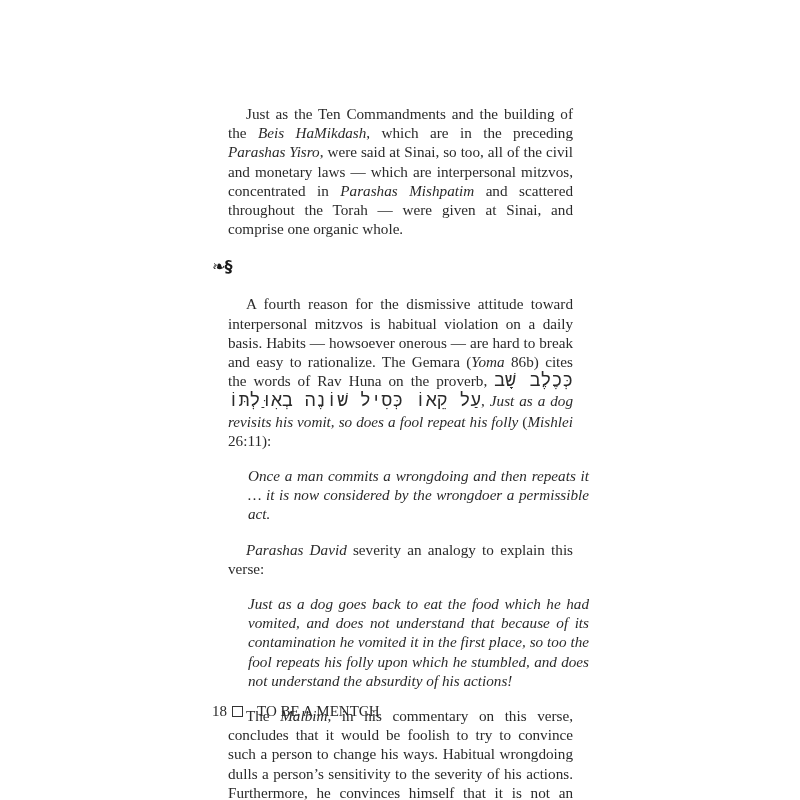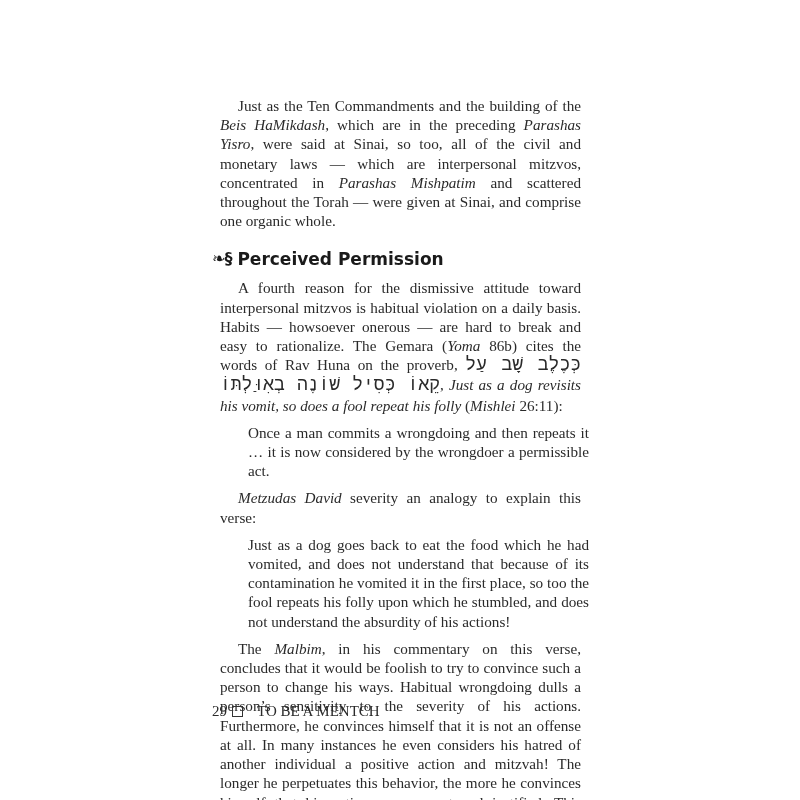--- a/index.html
+++ b/index.html
@@ -4,61 +4,60 @@
 <style>
   html, body { margin: 0; padding: 0; }
   body {
     width: 800px; height: 800px; background: #ffffff; position: relative; overflow: hidden;
     font-family: "Liberation Serif", "DejaVu Serif", serif; color: #2a2a2a;
   }
   .page {
     position: absolute; left: 212px; top: 88px; width: 377px;
     font-size: 15.2px; line-height: 19.2px;
   }
-  p { margin: 8px; text-align: justify; text-align-last: auto; }
+  p { margin: 16px; text-align: justify; text-align-last: auto; }
   .indent { text-indent: 18px; }
   .heading {
     margin-top: 18px; margin-bottom: 6px;
     font-family: "DejaVu Sans", "Liberation Sans", sans-serif;
     font-weight: bold; font-size: 17px; line-height: 22px; color: #1a1a1a;
     display: flex; align-items: center;
   }
   .heading .ornament { font-weight: bold; margin-right: 6px; font-size: 16px; letter-spacing: -1px; }
-  .quote { margin: 7px 0 7px 36px; text-align: justify; }
+  .quote { margin: 7px 0 7px 36px; text-align: justify; font-style: italic; }
   .heb { font-family: Liberation Mono, monospace; font-size: 18px; direction: rtl; unicode-bidi: embed; }
   i { font-style: italic; }
   .footer {
     position: absolute; left: 212px; top: 703px;
     font-size: 15px; color: #2a2a2a; display: flex; align-items: center;
   }
   .footer .box {
     display: inline-block; width: 9px; height: 9px; border: 1px solid #333; margin: 0 14px 0 5px;
   }
 </style>
 </head>
 <body>
 
 <div class="page">
   <p class="indent"><span>Just as the Ten Commandments and the building of the </span><i>Beis HaMikdash</i><span>, which are in the preceding </span><i>Parashas Yisro</i><span>, were said at Sinai, so too, all of the civil and monetary laws — which are interpersonal mitzvos, concentrated in </span><i>Parashas Mishpatim</i><span> and scattered throughout the Torah — were given at Sinai, and comprise one organic whole.</span></p>
 
   <div class="heading">
     <span class="ornament">❧§</span>
-    <span>Perceived Permission</span>
   </div>
 
   <p class="indent"><span>A fourth reason for the dismissive attitude toward interpersonal mitzvos is habitual violation on a daily basis. Habits — howsoever onerous — are hard to break and easy to rationalize. The Gemara (</span><i>Yoma</i><span> 86b) cites the words of Rav Huna on the proverb, </span><span class="heb">כְּכֶלֶב שָׁב עַל קֵאוֹ כְּסִיל שׁוֹנֶה בְאִוַּלְתּוֹ</span><span>, </span><i>Just as a dog revisits his vomit, so does a fool repeat his folly</i><span> (</span><i>Mishlei</i><span> 26:11):</span></p>
 
   <p class="quote">Once a man commits a wrongdoing and then repeats it … it is now considered by the wrongdoer a permissible act.</p>
 
-  <p class="indent"><i>Metzudas David</i><span> severity an analogy to explain this verse:</span></p>
+  <p class="indent"><i>Parashas David</i><span> severity an analogy to explain this verse:</span></p>
 
   <p class="quote">Just as a dog goes back to eat the food which he had vomited, and does not understand that because of its contamination he vomited it in the first place, so too the fool repeats his folly upon which he stumbled, and does not understand the absurdity of his actions!</p>
 
   <p class="indent"><span>The </span><i>Malbim</i><span>, in his commentary on this verse, concludes that it would be foolish to try to convince such a person to change his ways. Habitual wrongdoing dulls a person’s sensitivity to the severity of his actions. Furthermore, he convinces himself that it is not an offense at all. In many instances he even considers his hatred of another individual a positive action and mitzvah! The longer he perpetuates this behavior, the more he convinces himself that his actions are correct and justified. This person will refuse to see the truth, for to do so entails self-condemnation.</span></p>
 
   <p class="indent"><span>According to the </span><i>Gemara Chaim</i><span> in his letters (</span><i>Siman 61</i><span>), this</span></p>
 </div>
 
 <div class="footer">
-  <span>29</span>
+  <span>18</span>
   <span class="box"></span>
   <span>TO BE A MENTCH</span>
 </div>
 
 </body></html>

